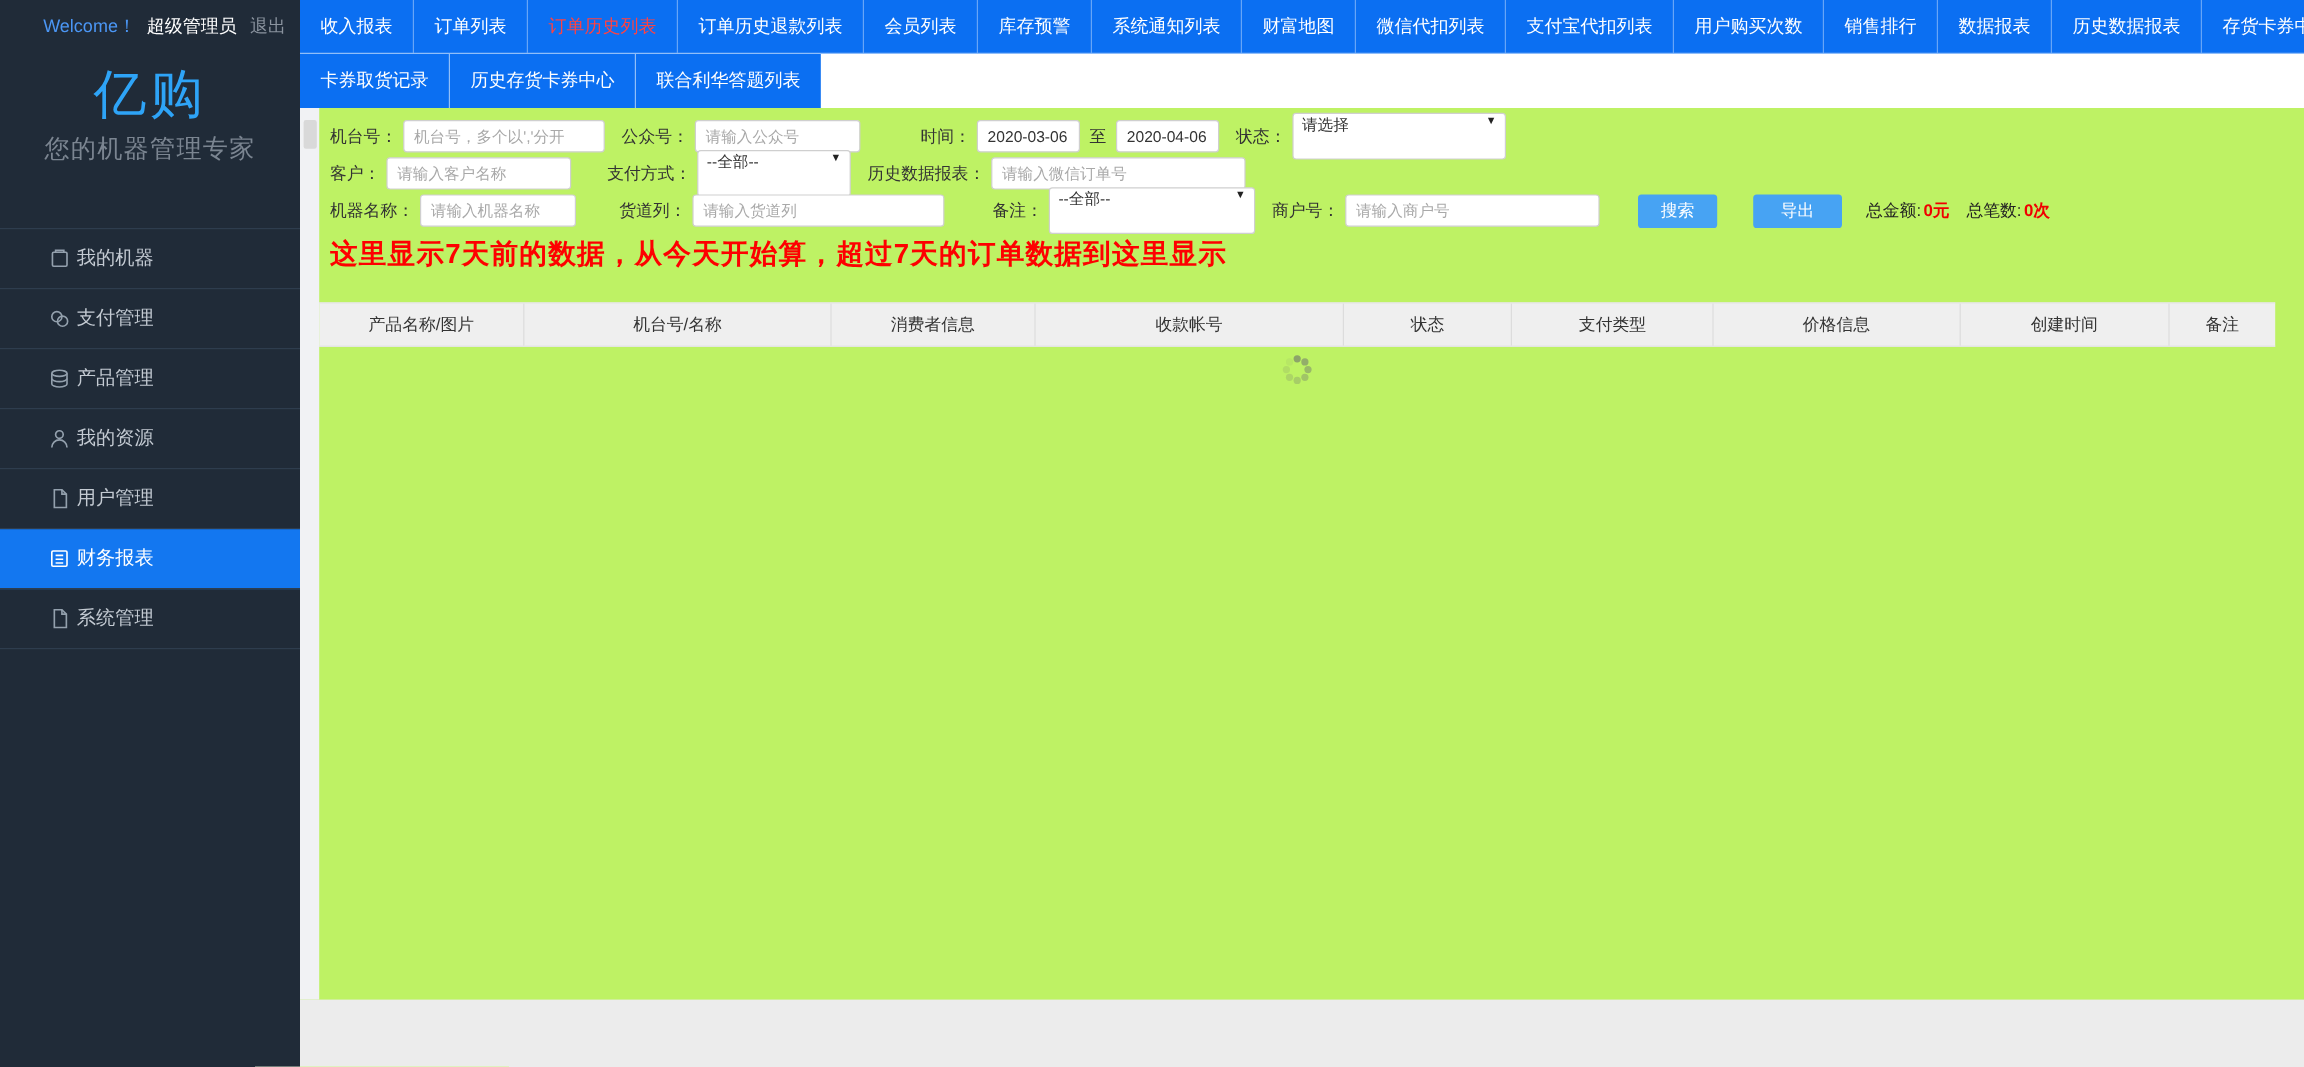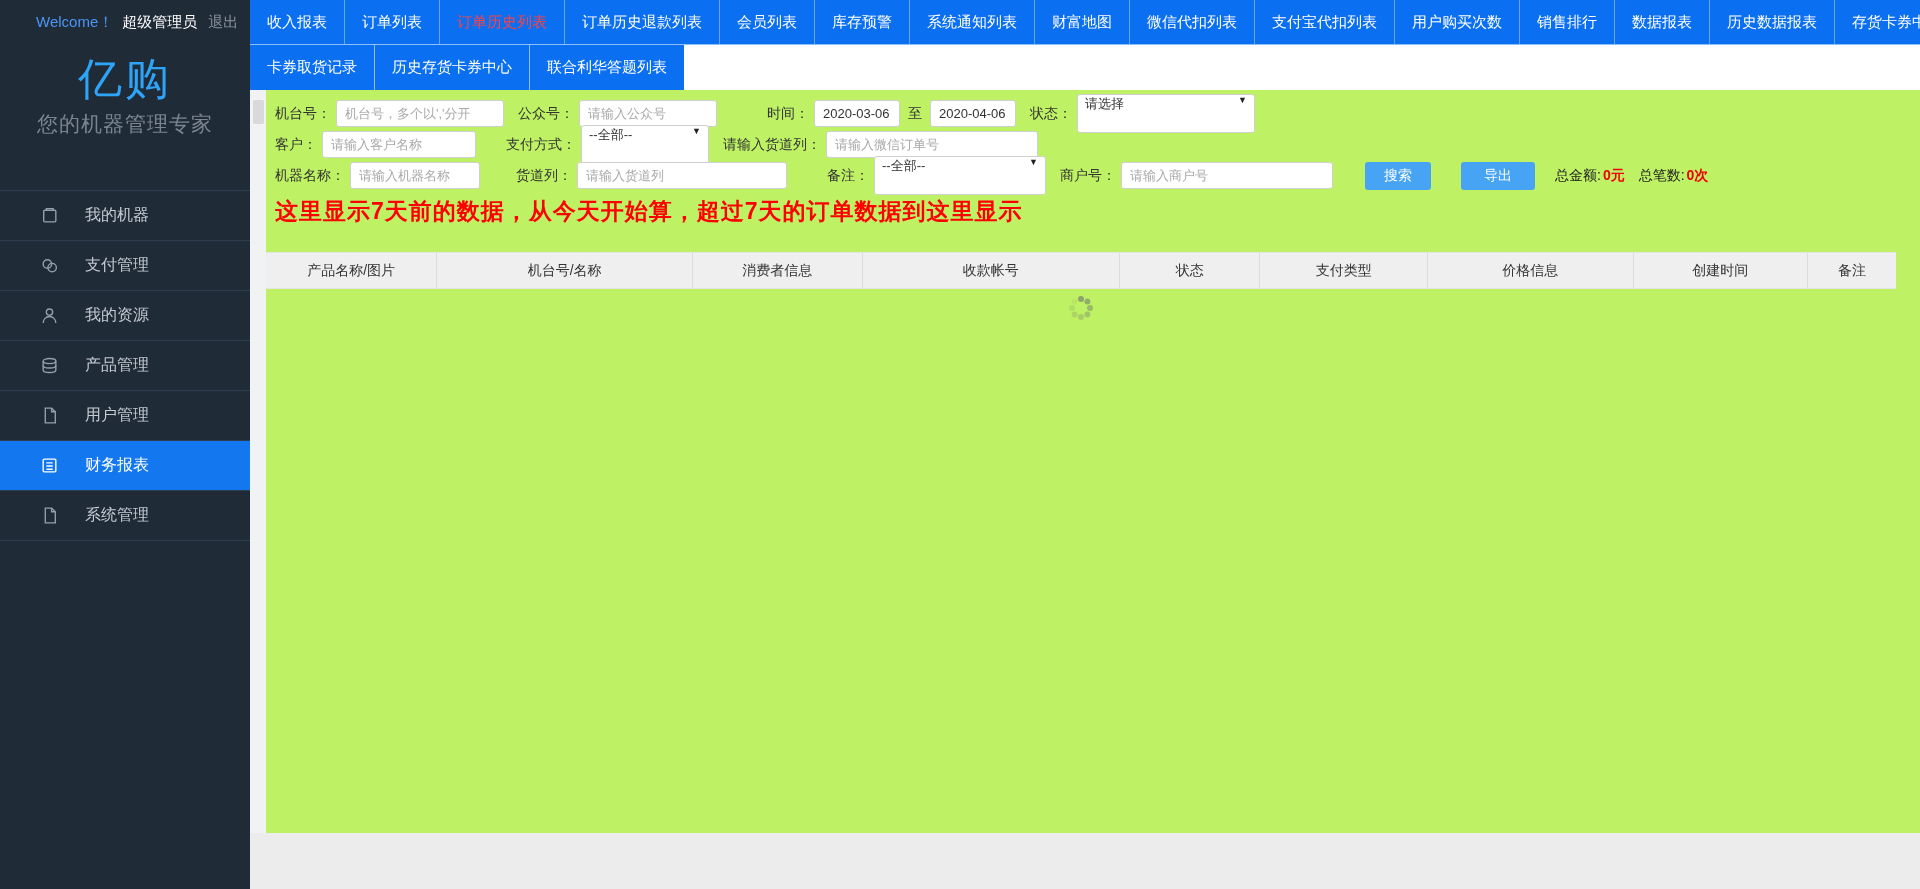--- a/index.html
+++ b/index.html
@@ -10,21 +10,21 @@
   
   .sidebar{width:250px;flex-shrink:0;background:#202b38;color:#c9ced6;position:relative}
   .welcome-bar{height:45px;display:flex;align-items:center;padding-left:36px;gap:9px;font-size:15px;white-space:nowrap}
   .welcome-txt{color:#4b96f4}
   .welcome-user{color:#fff}
   .welcome-logout{color:#8a939e;cursor:pointer;margin-left:2px}
   .brand{text-align:center;padding-top:8px}
   .brand-logo{font-size:44px;font-weight:normal;color:#2ea4f7;letter-spacing:3px;line-height:1.2}
   .brand-tagline{font-size:21px;color:#7b8591;margin-top:4px;letter-spacing:1px}
   .menu{margin-top:52px;border-top:1px solid #2e3d4e}
-  .menu-item{height:50px;display:flex;align-items:center;gap:26px;padding-left:40px;border-bottom:1px solid #2e3d4e;font-size:16px;cursor:pointer;color:#c3cad2}
+  .menu-item{height:50px;display:flex;align-items:center;gap:5px;padding-left:40px;border-bottom:1px solid #2e3d4e;font-size:16px;cursor:pointer;color:#c3cad2}
   .menu-item svg{width:19px;height:19px;stroke:#93a0ad;fill:none;stroke-width:1.3;flex-shrink:0}
   .menu-item.active{background:#1377f0;color:#fff}
   .menu-item.active svg{stroke:#fff}
 
   
   .main{flex:1;display:flex;flex-direction:column;min-width:0;background:#fff}
   .nav1{height:45px;background:#0b6ff2;display:flex;align-items:stretch;border-bottom:1px solid rgba(255,255,255,.55)}
   .nav-tab{display:flex;align-items:center;padding:0 17px;color:#fff;font-size:15px;cursor:pointer;white-space:nowrap}
   .nav1 .nav-tab + .nav-tab{border-left:1px solid rgba(255,255,255,.38)}
   .nav-tab.active{color:#ff4242}
@@ -106,32 +106,32 @@
         </div>
         <div class="menu-item">
           <svg viewBox="0 0 18 18">
             <circle cx="7" cy="7.5" r="4"></circle>
             <circle cx="11.5" cy="11" r="4"></circle>
           </svg>
           <span class="mi-label">支付管理</span>
         </div>
         <div class="menu-item">
           <svg viewBox="0 0 18 18">
-            <circle cx="9" cy="5.8" r="3"></circle>
-            <path d="M3 16c0-3.4 2.7-6 6-6s6 2.6 6 6"></path>
-          </svg>
-          <span class="mi-label">我的资源</span>
-        </div>
-        <div class="menu-item">
-          <svg viewBox="0 0 18 18">
             <ellipse cx="9" cy="4.8" rx="6" ry="2.4"></ellipse>
             <path d="M3 4.8v8.4c0 1.3 2.7 2.4 6 2.4s6-1.1 6-2.4V4.8"></path>
             <path d="M3 9c0 1.3 2.7 2.4 6 2.4S15 10.3 15 9"></path>
           </svg>
           <span class="mi-label">产品管理</span>
+        </div>
+        <div class="menu-item">
+          <svg viewBox="0 0 18 18">
+            <circle cx="9" cy="5.8" r="3"></circle>
+            <path d="M3 16c0-3.4 2.7-6 6-6s6 2.6 6 6"></path>
+          </svg>
+          <span class="mi-label">我的资源</span>
         </div>
         <div class="menu-item">
           <svg viewBox="0 0 18 18">
             <path d="M5 2h6l3.5 3.5V16H5z"></path>
             <path d="M11 2v3.5h3.5"></path>
           </svg>
           <span class="mi-label">用户管理</span>
         </div>
         <div class="menu-item active">
           <svg viewBox="0 0 18 18">
@@ -213,21 +213,21 @@
               <input class="finput w-customer" placeholder="请输入客户名称" style="">
             </div>
             <div class="fgroup fg-pay-type">
               <span class="flabel">支付方式：</span>
               <div class="selectbox w-pay-type">
                 <span class="sel-val">--全部--</span>
                 <span class="caret">▼</span>
               </div>
             </div>
             <div class="fgroup fg-wechat-order-no">
-              <span class="flabel">请输入货道列：</span>
+              <span class="flabel">历史数据报表：</span>
               <input class="finput w-wechat-order-no" placeholder="请输入微信订单号" style="">
             </div>
           </div>
           <div class="frow frow3">
             <div class="fgroup fg-machine-name">
               <span class="flabel">机器名称：</span>
               <input class="finput w-machine-name" placeholder="请输入机器名称" style="">
             </div>
             <div class="fgroup fg-lane">
               <span class="flabel">货道列：</span>

